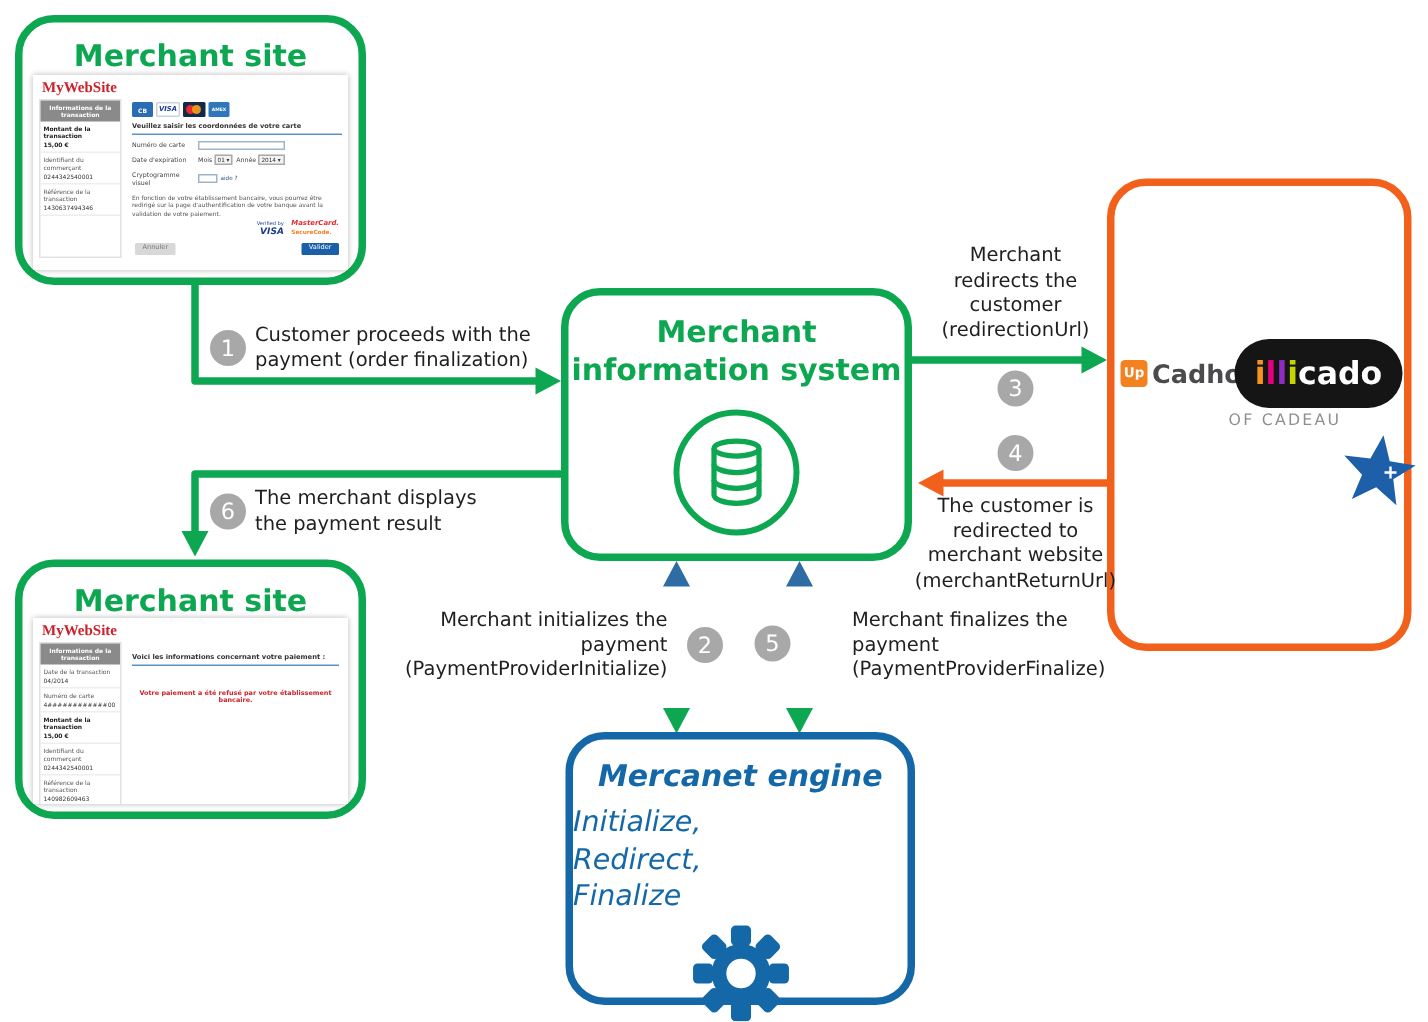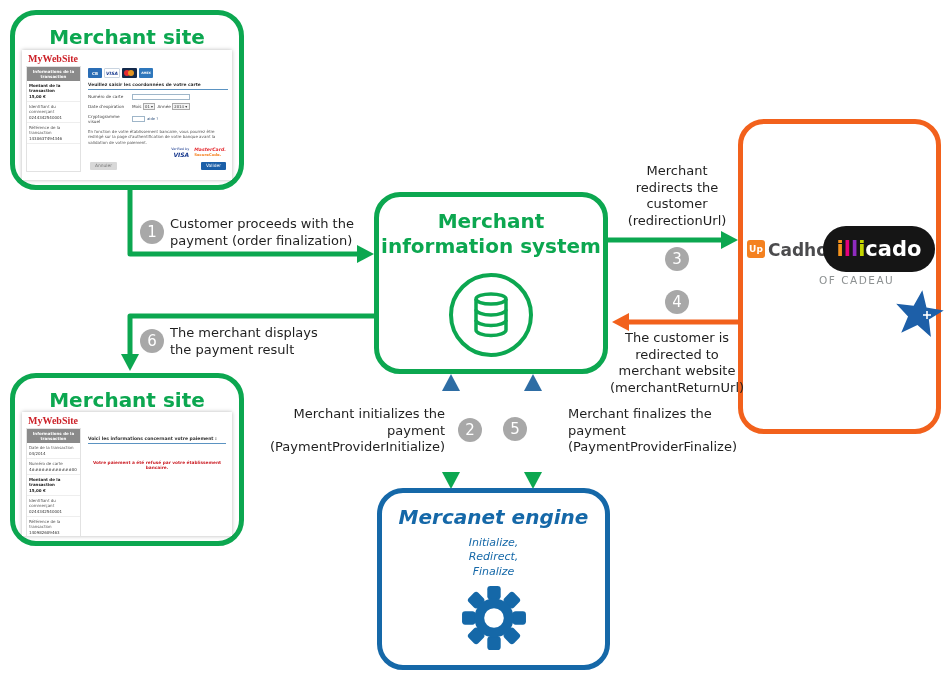--- a/index.html
+++ b/index.html
@@ -26,21 +26,21 @@
   .num-circle{position:absolute; z-index:3; width:24px; height:24px; border-radius:50%;
     background:var(--gray); color:#fff; font-size:15px; line-height:24px; text-align:center;}
   .step-label{position:absolute; z-index:3; color:var(--ink); font-size:13px; line-height:1.28;
     white-space:pre-line;}
   .al-c{text-align:center;} .al-r{text-align:right;}
 
   
   .db-wrap{display:flex; justify-content:center; margin-top:10px;}
 
   
-  .merc-sub{color:var(--blue); font-size:11px; text-align:center; white-space:pre-line; line-height:1.3; margin-top:6px;}
+  .merc-sub{color:var(--blue); font-size:19px; text-align:left; white-space:pre-line; line-height:1.3; margin-top:6px;}
   .gear-wrap{display:flex; justify-content:center; margin-top:6px;}
 
   
   .pm-inner{position:relative; width:100%; height:100%;}
   .logo-cadhoc{position:absolute; left:4px; top:116px; display:flex; align-items:flex-start; gap:3px;}
   .up-sq{width:18px; height:18px; background:#F48120; border-radius:3px; color:#fff; font-size:9px;
     font-weight:bold; text-align:center; line-height:18px;}
   .cadhoc-name{font-size:17px; font-weight:bold; color:#4B4B4D;}
   .logo-illicado{position:absolute; left:80px; top:102px; width:112px; height:46px; background:#151515;
     border-radius:23px; display:flex; align-items:center; justify-content:center;

